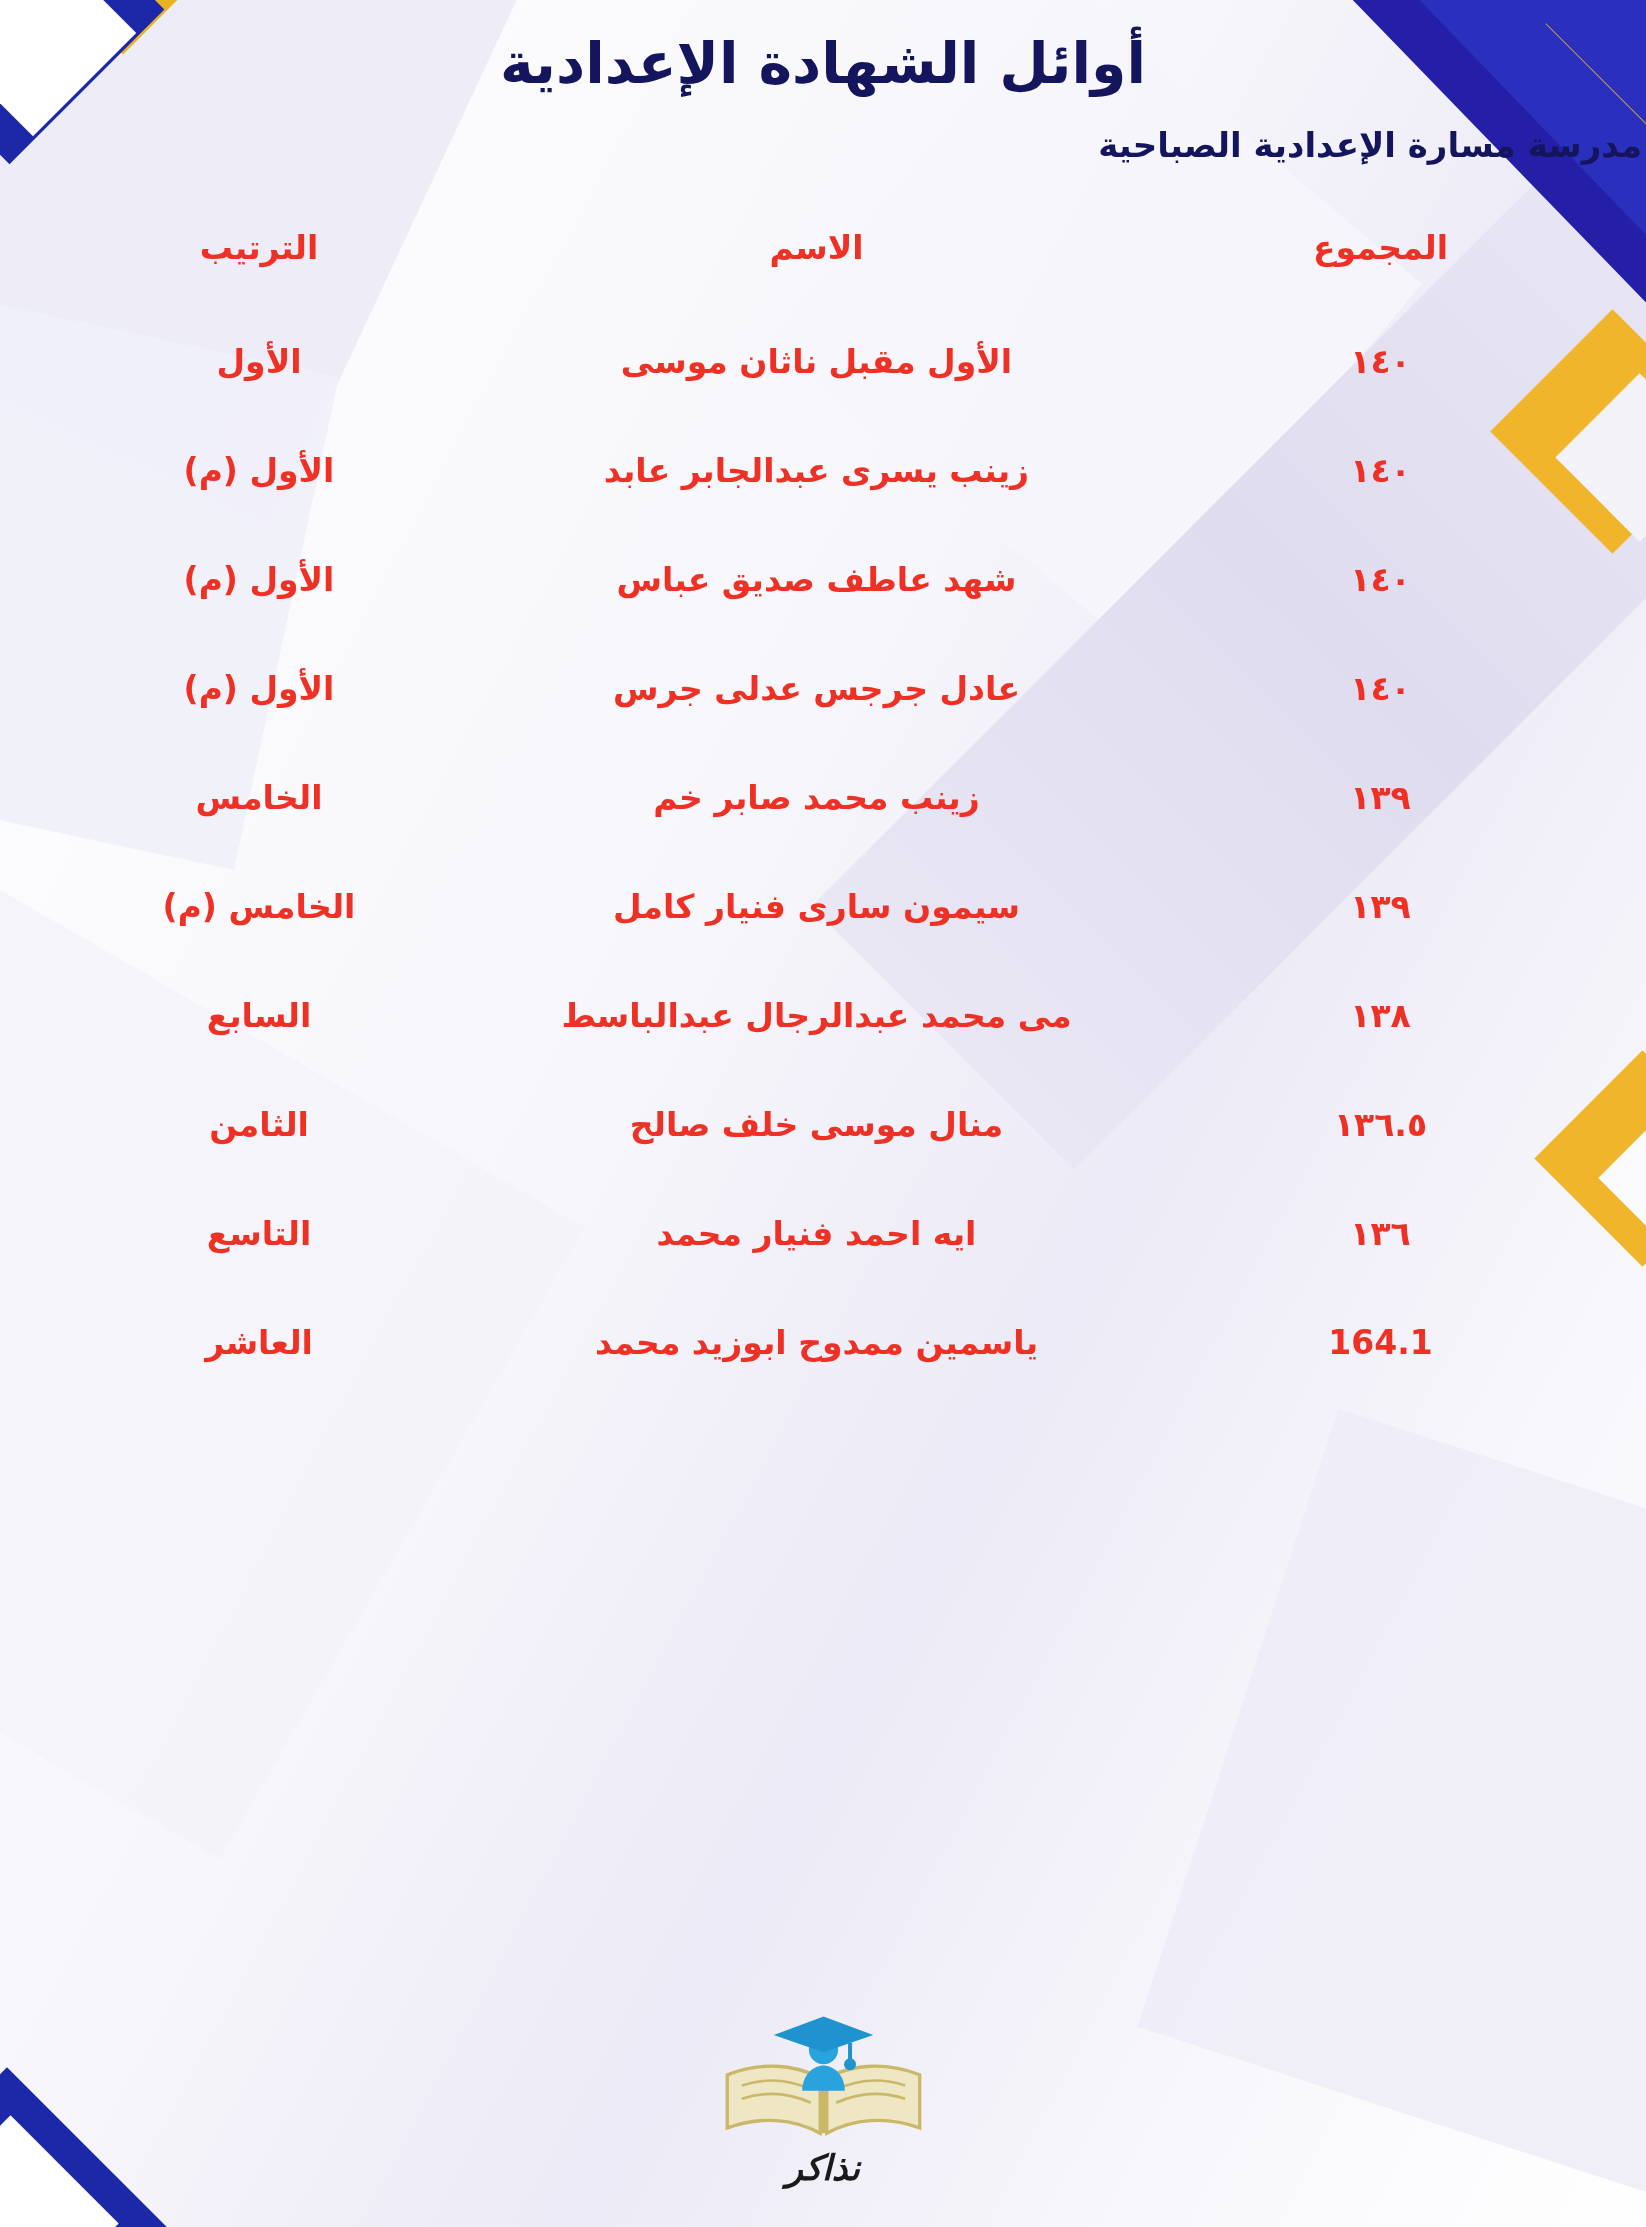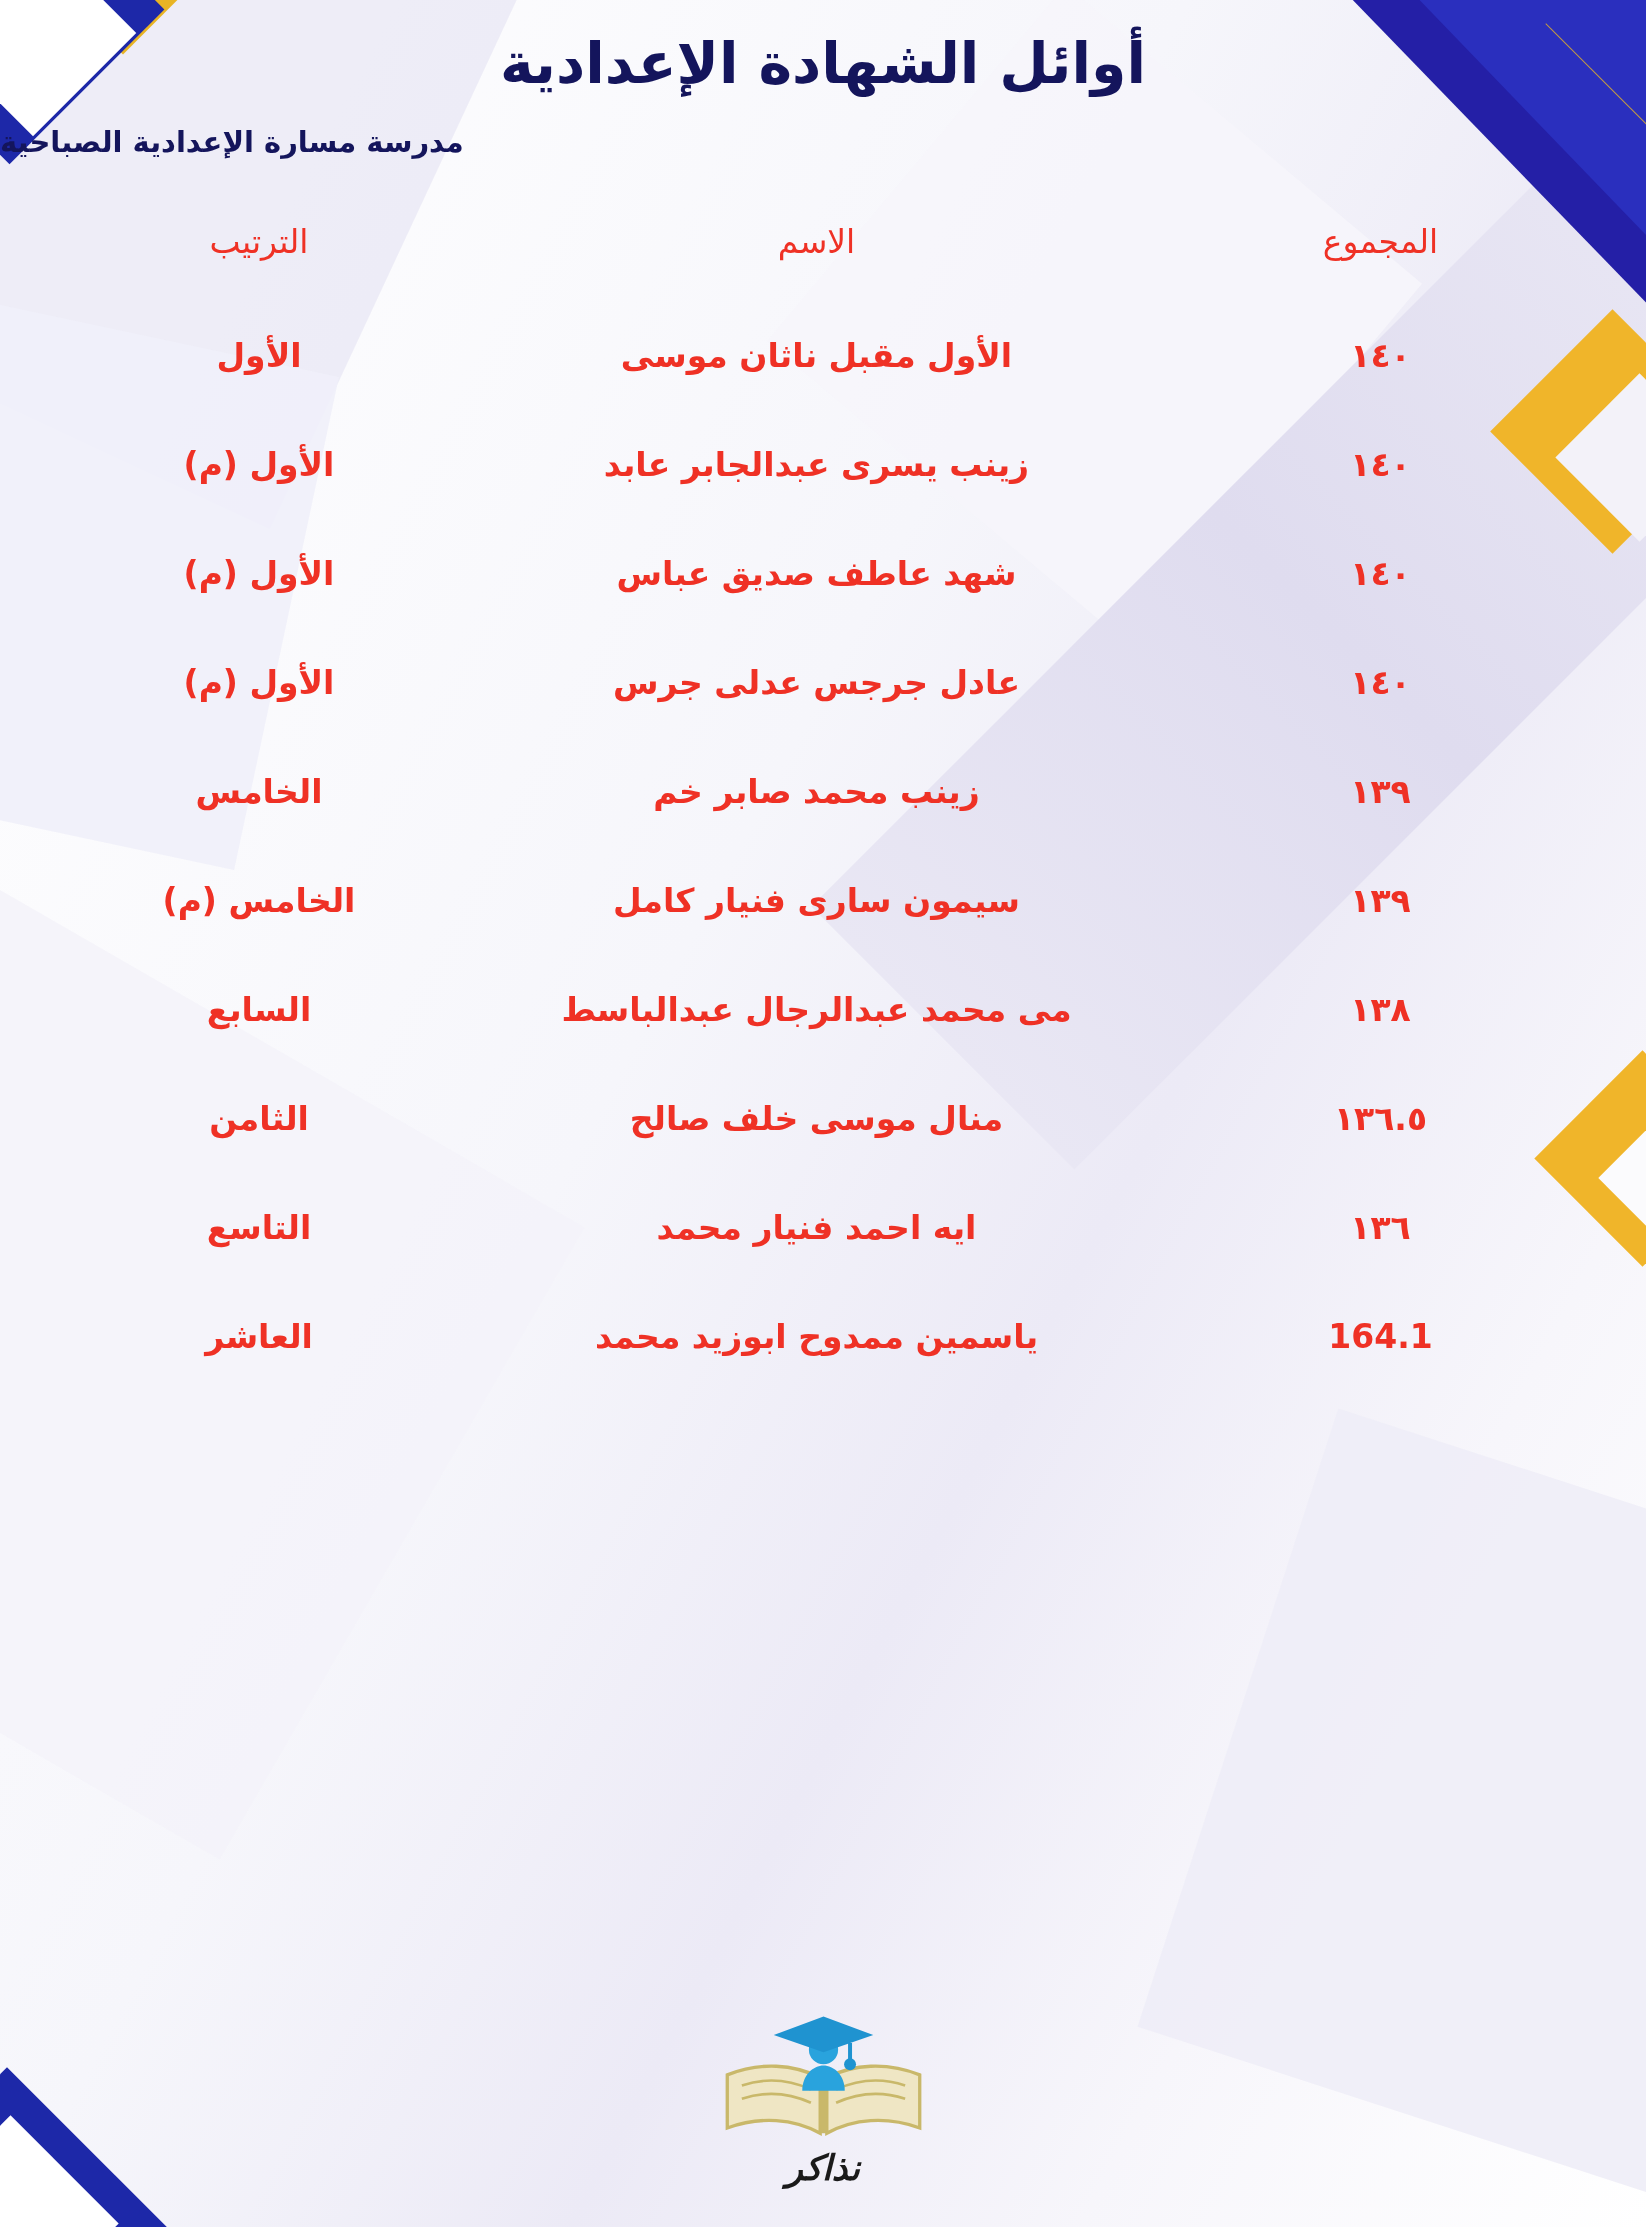--- a/index.html
+++ b/index.html
@@ -163,36 +163,36 @@
     font-size: 57px;
     font-weight: bold;
     letter-spacing: 0;
     line-height: 1.15;
     color: #14155c;
   }
   .doc-title .title-accent {
     color: #14155c;
   }
   .doc-subtitle {
-    text-align: left;
-    margin: 29px 16px 0 0;
-    font-size: 29px;
+    text-align: right;
+    margin: 29px 4px 0 0;
+    font-size: 34px;
     font-weight: bold;
     color: #14155c;
   }
 
   table.ranking {
     width: 1447px;
     margin: 50px auto 0 auto;
     border-collapse: collapse;
     table-layout: fixed;
   }
   table.ranking th {
     font-size: 33px;
-    font-weight: normal;
+    font-weight: bold;
     color: #ef3125;
     padding: 13.3px 0 40px 0;
     text-align: center;
   }
   table.ranking td {
     font-size: 33px;
     font-weight: bold;
     color: #ef3125;
     padding: 35px 0;
     text-align: center;

